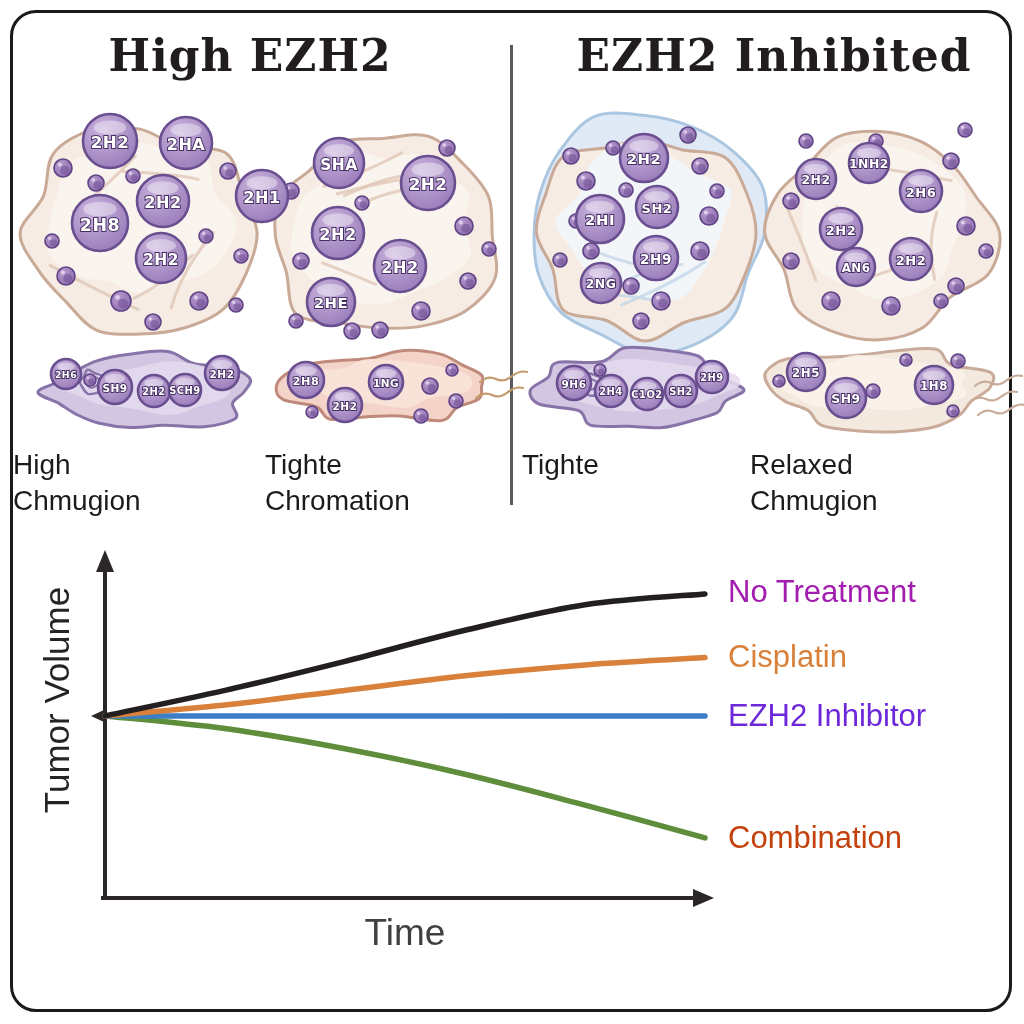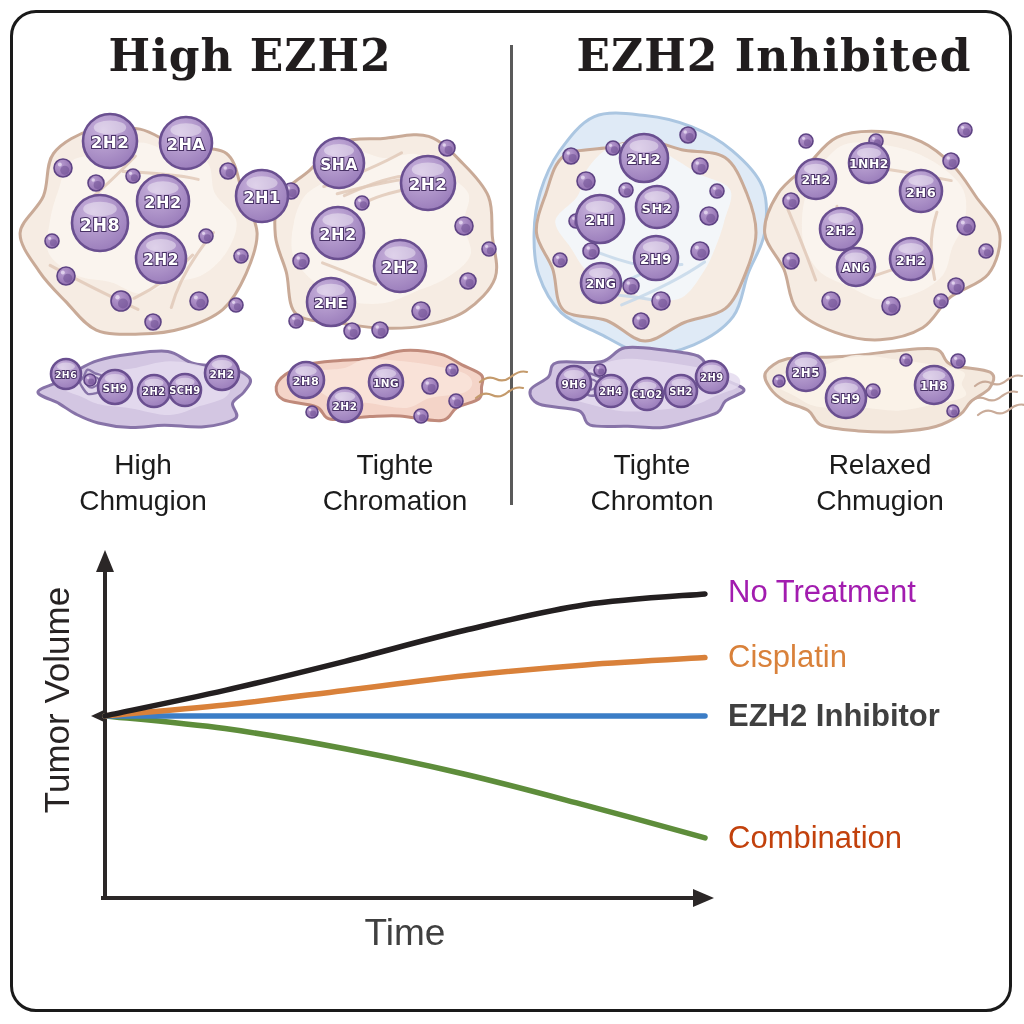--- a/index.html
+++ b/index.html
@@ -6,21 +6,21 @@
   .stage{position:relative;width:1024px;height:1024px;background:#ffffff;overflow:hidden;
          font-family:"Liberation Sans",sans-serif;color:#1b1b1b;}
   .frame{position:absolute;left:10px;top:10px;right:12px;bottom:12px;
          border:3.5px solid #1a1a1a;border-radius:26px;}
   .divider{position:absolute;left:510px;top:45px;width:2.5px;height:460px;background:#5a5a5a;}
   .panel-title{position:absolute;top:30px;width:512px;text-align:center;
          font-family:"DejaVu Serif","Liberation Serif",serif;font-weight:bold;
          font-size:44px;color:#211d1e;letter-spacing:1px;}
   .pt-left{left:-6px;}
   .pt-right{left:518px;}
-  .caption{position:absolute;top:447px;width:260px;text-align:center;
+  .caption{position:absolute;top:447px;width:260px;
          font-size:28px;line-height:36px;color:#1b1b1b;}
   .axis-label-y{position:absolute;left:57px;top:700px;transform:translate(-50%,-50%) rotate(-90deg);
          font-size:35px;color:#272323;white-space:nowrap;}
   .axis-label-x{position:absolute;left:405px;top:912px;transform:translateX(-50%);
          font-size:37px;color:#404040;}
   .legend-label{position:absolute;left:728px;font-size:31px;font-weight:500;white-space:nowrap;}
   .ll-0{top:574px;} .ll-1{top:639px;} .ll-2{top:698px;} .ll-3{top:820px;}
   svg.art{position:absolute;left:0;top:0;width:1024px;height:1024px;pointer-events:none;}
 </style>
 </head>
@@ -428,27 +428,26 @@
   <div class="caption" style="left:13px;">
     <div>High</div>
     <div>Chmugion</div>
   </div>
   <div class="caption" style="left:265px;">
     <div>Tighte</div>
     <div>Chromation</div>
   </div>
   <div class="caption" style="left:522px;">
     <div>Tighte</div>
-    <div>Chromton</div>
   </div>
   <div class="caption" style="left:750px;">
     <div>Relaxed</div>
     <div>Chmugion</div>
   </div>
 
   <div class="axis-label-y">Tumor Volume</div>
   <div class="axis-label-x">Time</div>
 
   <div class="legend-label ll-0" style="color: #a21caf;">No Treatment</div>
   <div class="legend-label ll-1" style="color: rgb(217, 129, 58);">Cisplatin</div>
-  <div class="legend-label ll-2" style="color: #404040; font-weight: bold;">EZH2 Inhibitor</div>
+  <div class="legend-label ll-2" style="color: #6d28d9;">EZH2 Inhibitor</div>
   <div class="legend-label ll-3" style="color: #c2410c;">Combination</div>
 </div>
 
 </body></html>

